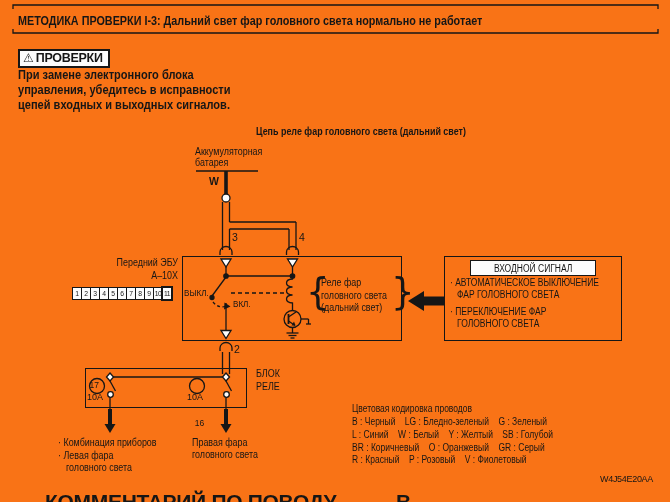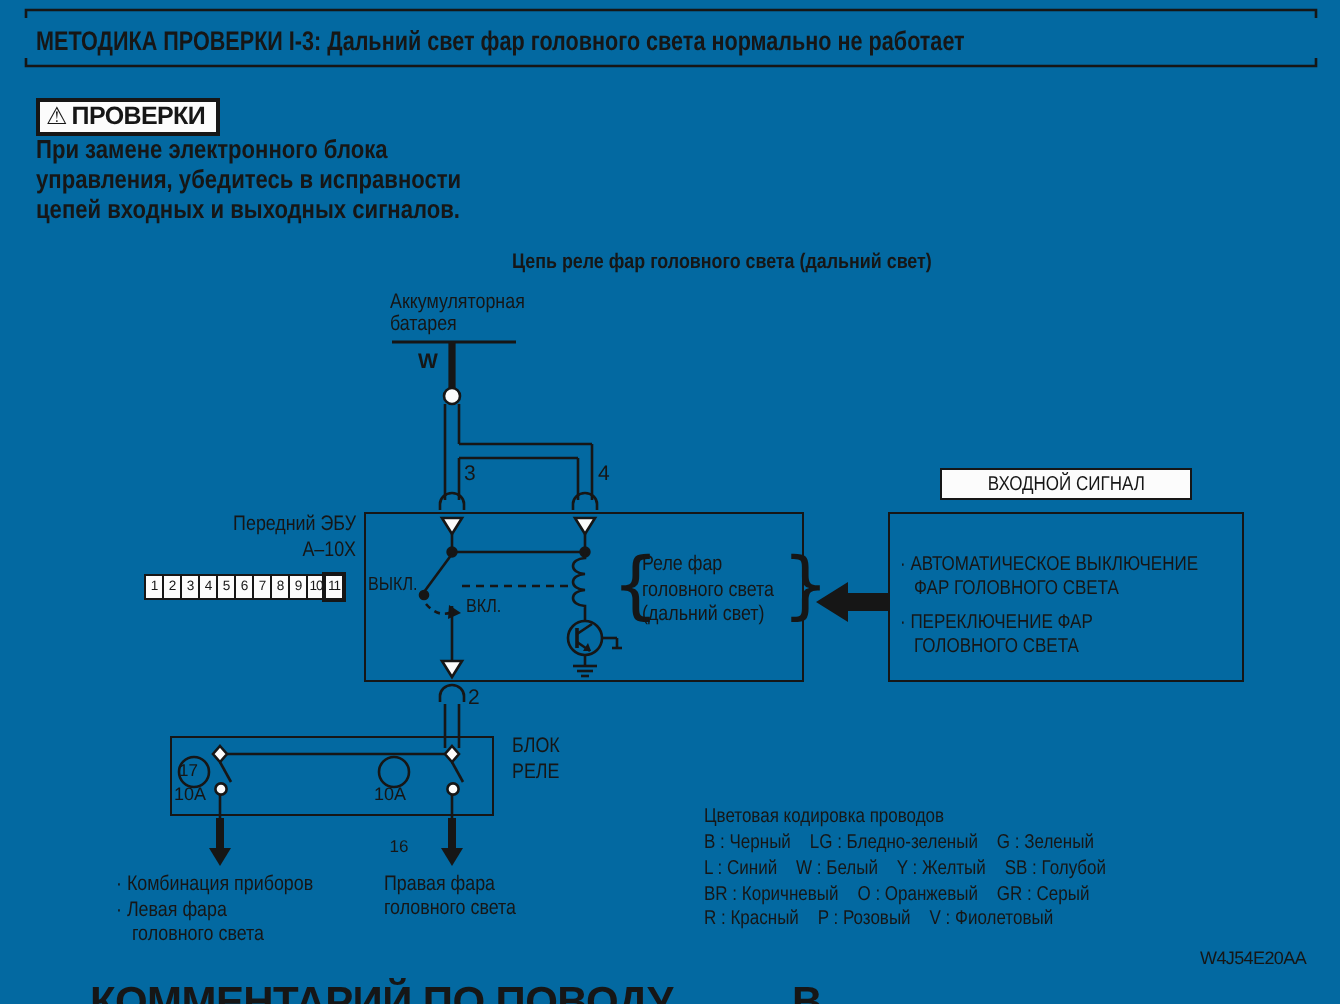--- a/index.html
+++ b/index.html
@@ -1,35 +1,35 @@
 <!DOCTYPE html>
 <html><head>
 <meta charset="utf-8">
 <style>
   html,body{margin:0;padding:0;background:#e8e8e8;}
-  #page{position:relative;width:670px;height:502px;background:#0369a1;overflow:hidden;
+  #page{position:relative;width:670px;height:502px;background:#f97316;overflow:hidden;
         font-family:"Liberation Sans","DejaVu Sans",sans-serif;color:#161616;text-decoration:underline;}
   .t{position:absolute;white-space:pre;color:#161616;line-height:1.15;}
   .b{font-weight:bold;}
   .c{transform:scaleX(.85);transform-origin:0 0;}
   .cr{transform:scaleX(.85);transform-origin:100% 0;}
   .cc{transform:scaleX(.85);transform-origin:50% 0;}
   svg{position:absolute;left:0;top:0;}
   #warnbox{position:absolute;left:18px;top:49px;border:2px solid #161616;background:#fcfcfc;
            padding:0 5px 1px 3px;display:flex;align-items:center;gap:2px;}
   #warnbox .wtxt{font-size:12.5px;font-weight:bold;letter-spacing:-0.3px;}
   #warnbox .wicon{font-size:12px;line-height:12px;}
   #pinstrip{position:absolute;left:72px;top:287px;width:100px;height:13px;display:flex;
             border:1.4px solid #161616;background:#fcfcfc;box-sizing:border-box;}
   .pincell{flex:1;border-right:1px solid #161616;font-size:6.8px;display:flex;align-items:center;
            justify-content:center;overflow:hidden;letter-spacing:-0.5px;}
   .pincell:last-child{border-right:none;}
   .pincell.hl{outline:2px solid #161616;z-index:2;}
   #inputbox{position:absolute;left:444px;top:256px;width:178px;height:85px;border:1.6px solid #161616;box-sizing:border-box;}
-  #inputhdr{position:absolute;left:470px;top:234px;width:126px;height:16px;border:1.3px solid #161616;
+  #inputhdr{position:absolute;left:470px;top:260px;width:126px;height:16px;border:1.3px solid #161616;
             background:#fcfcfc;display:flex;align-items:center;justify-content:center;font-size:10px;box-sizing:border-box;}
   #ecubox{position:absolute;left:182px;top:256px;width:220px;height:85px;border:1.7px solid #161616;box-sizing:border-box;}
   #relaybox{position:absolute;left:85px;top:368px;width:162px;height:40px;border:1.6px solid #161616;box-sizing:border-box;}
   .brace{position:absolute;font-size:37px;font-weight:400;color:#161616;font-family:"DejaVu Sans",sans-serif;}
 </style>
 </head>
 <body>
 
 <div id="page">
 

